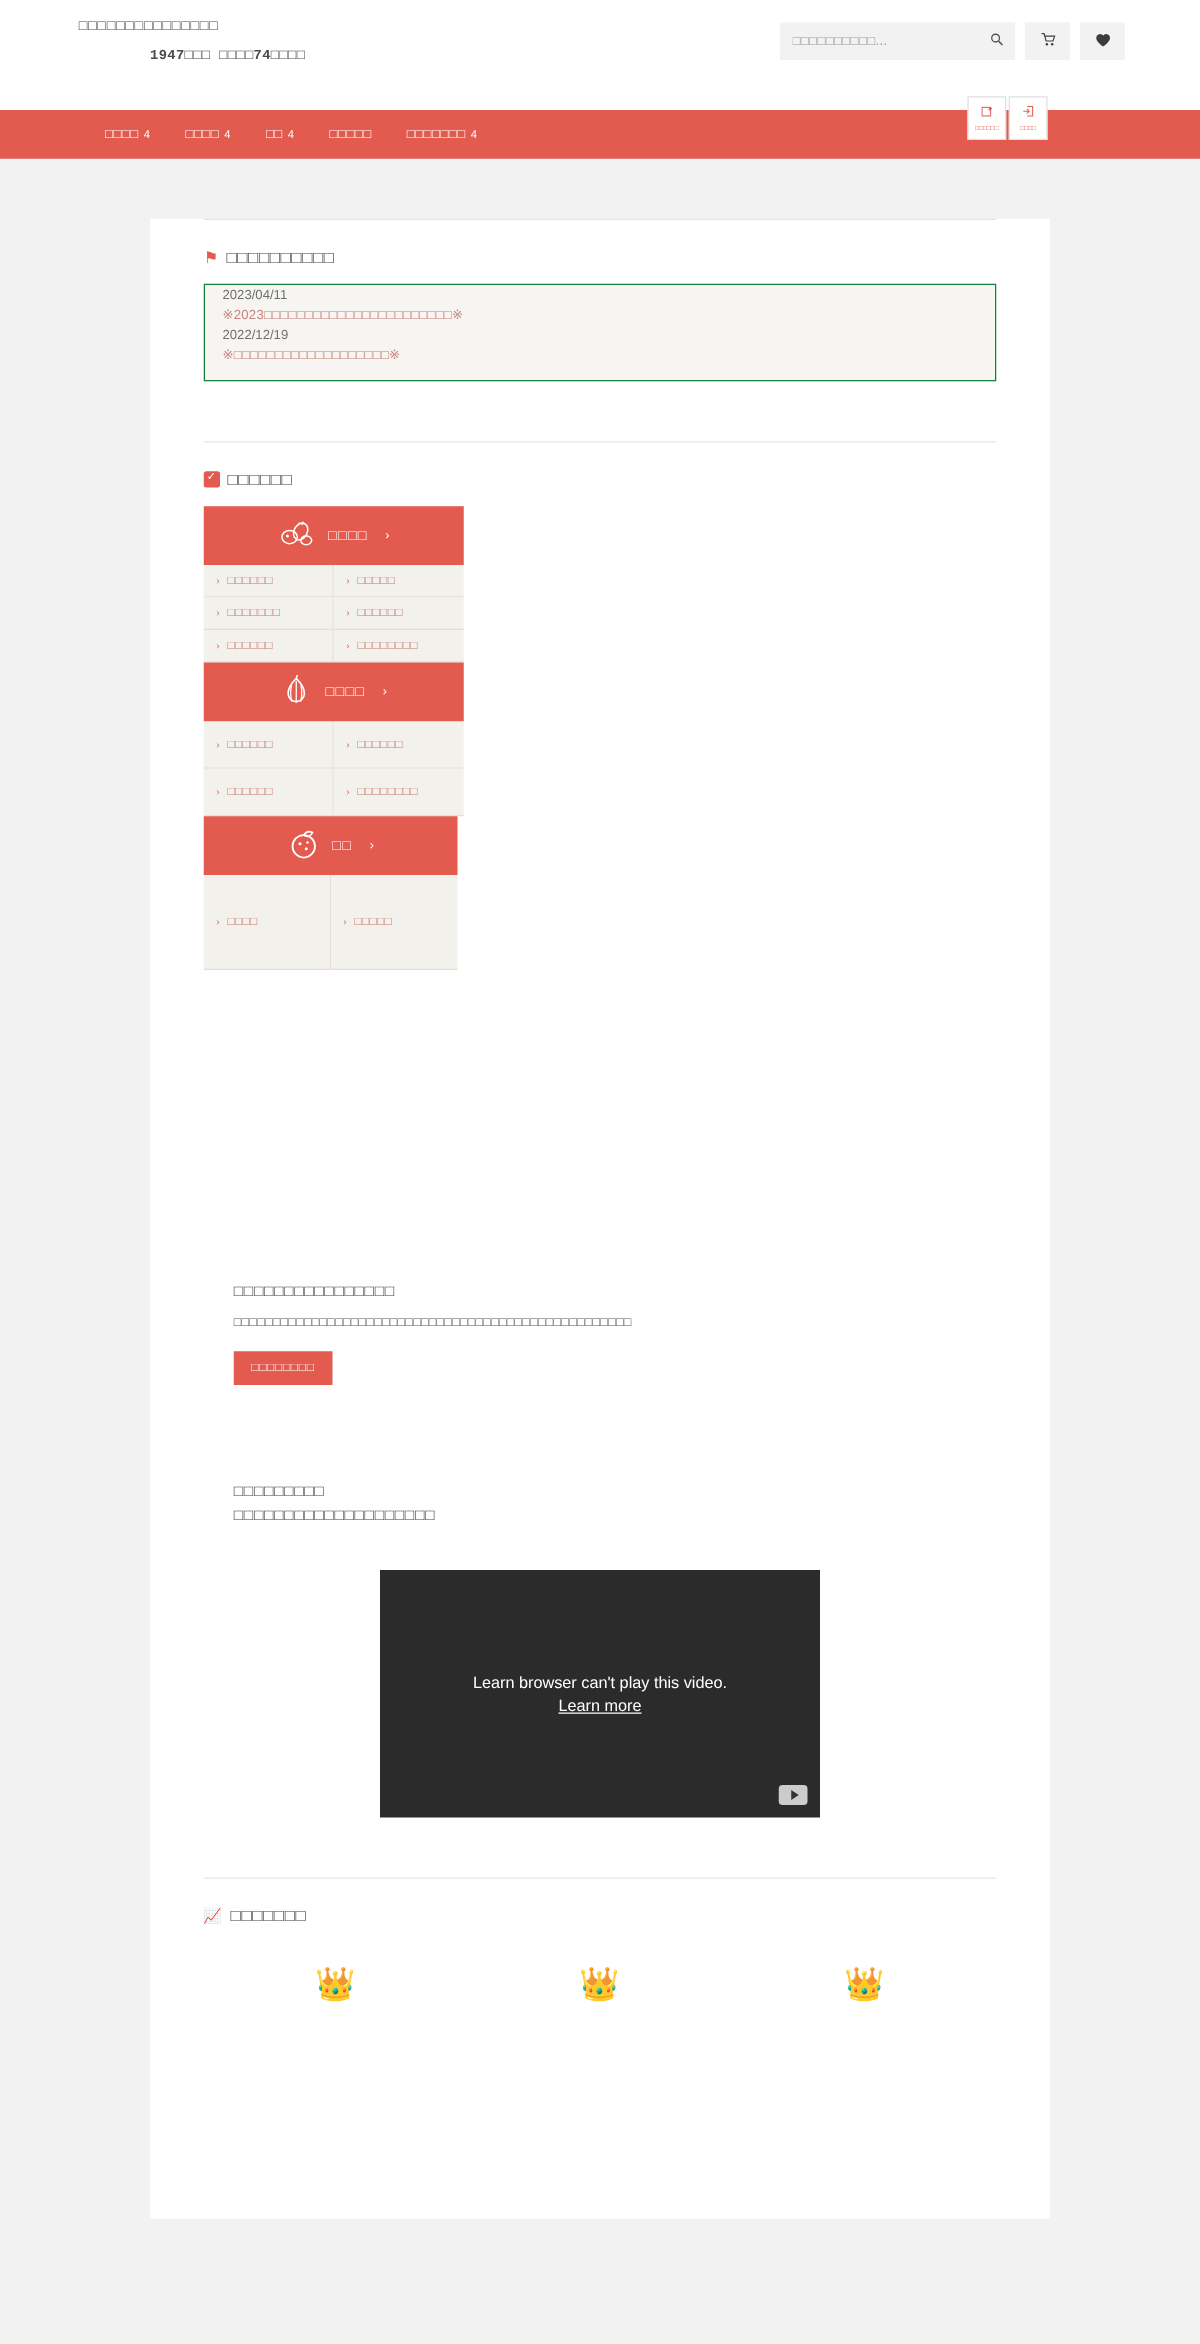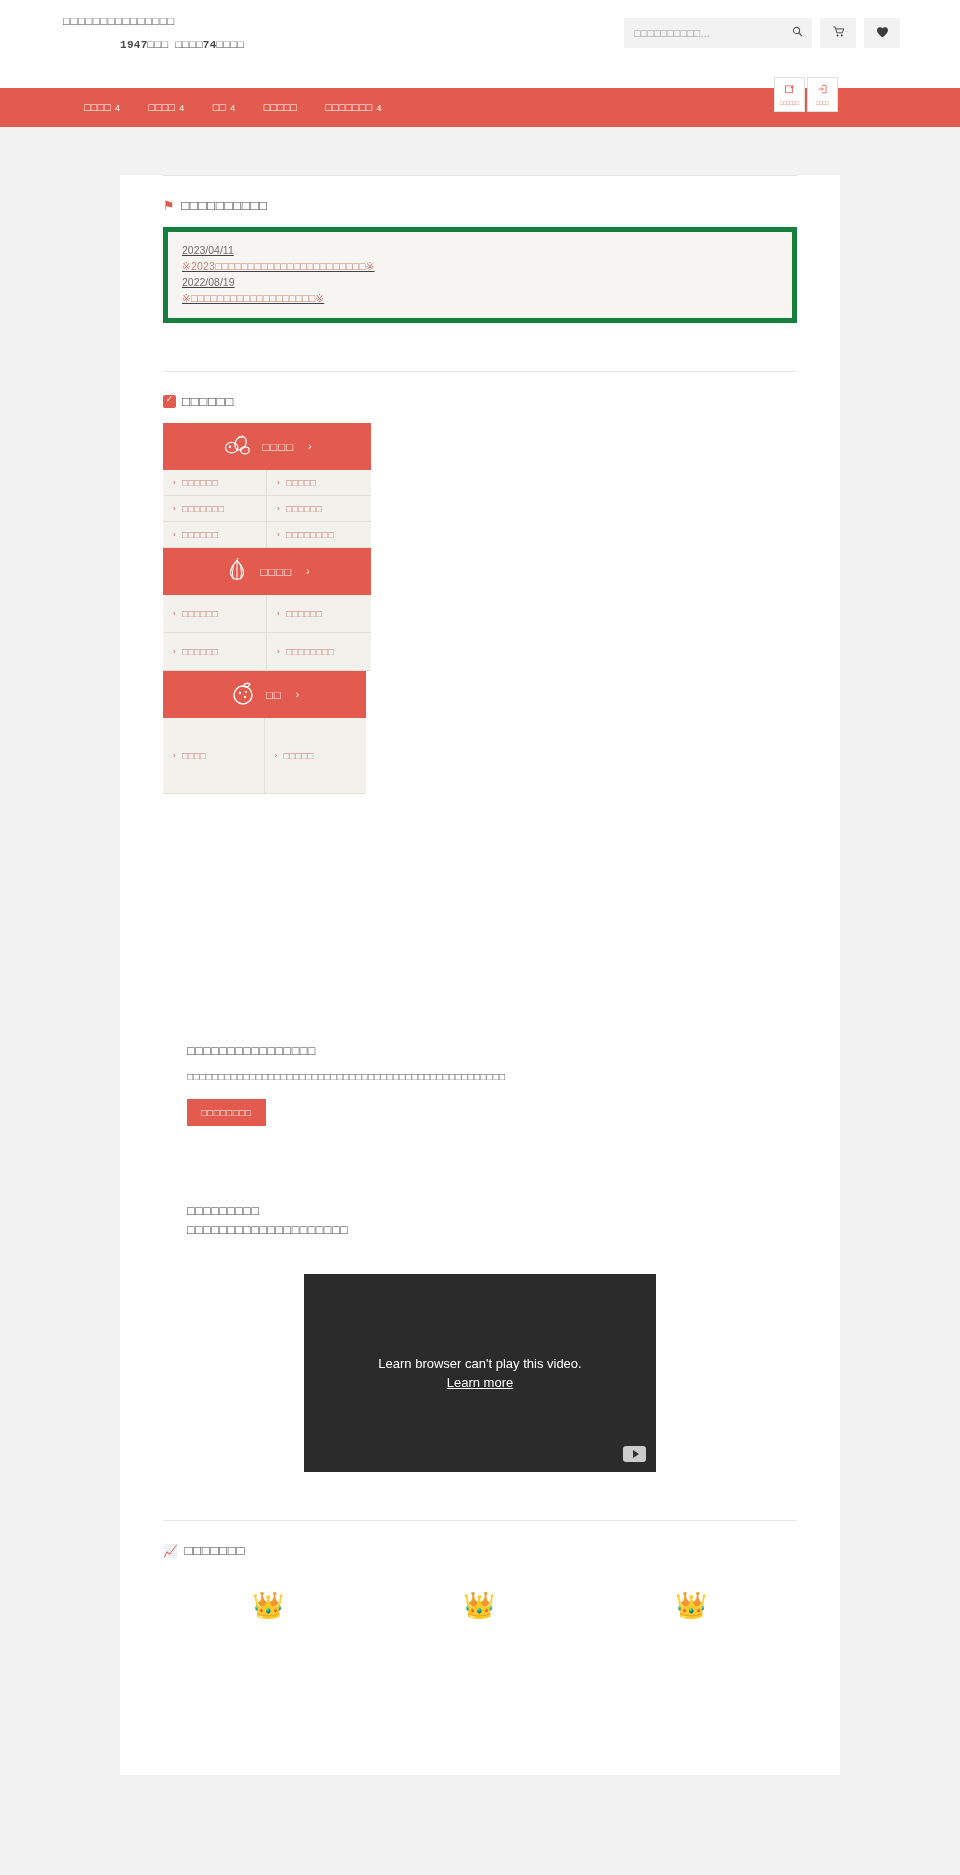--- a/index.html
+++ b/index.html
@@ -229,24 +229,23 @@
     font-size: 9px;
     border-radius: 2px;
     text-align: center;
     line-height: 13px;
   }
   .chart-ico { color: #e25b4e; font-size: 12px; }
 
   
   .news-box {
     background: #f6f5f1;
-    border: 5px solid #15803d;
-    padding: 10px 14px 12px;
+    border: 1px solid #15803d;
+    padding: 0 14px 12px;
     box-sizing: border-box;
-    text-decoration: underline;
   }
   .news-date {
     font-size: 10.5px;
     color: #6f6f6f;
     line-height: 16px;
   }
   .news-link {
     font-size: 10.5px;
     color: #c9837a;
     line-height: 16px;
@@ -493,21 +492,21 @@
         <span class="ico flag-ico">⚑</span>
         <span>□□□□□□□□□□</span>
       </h2>
 
       <div class="news-box">
         <div>
           <div class="news-date">2023/04/11</div>
           <a class="news-link">※2023□□□□□□□□□□□□□□□□□□□□□□□※</a>
         </div>
         <div>
-          <div class="news-date">2022/08/19</div>
+          <div class="news-date">2022/12/19</div>
           <a class="news-link">※□□□□□□□□□□□□□□□□□□□※</a>
         </div>
       </div>
 
       <hr class="hr-line">
 
       <h2 class="sec-title">
         <span class="ico check-ico">✓</span>
         <span>□□□□□□</span>
       </h2>

